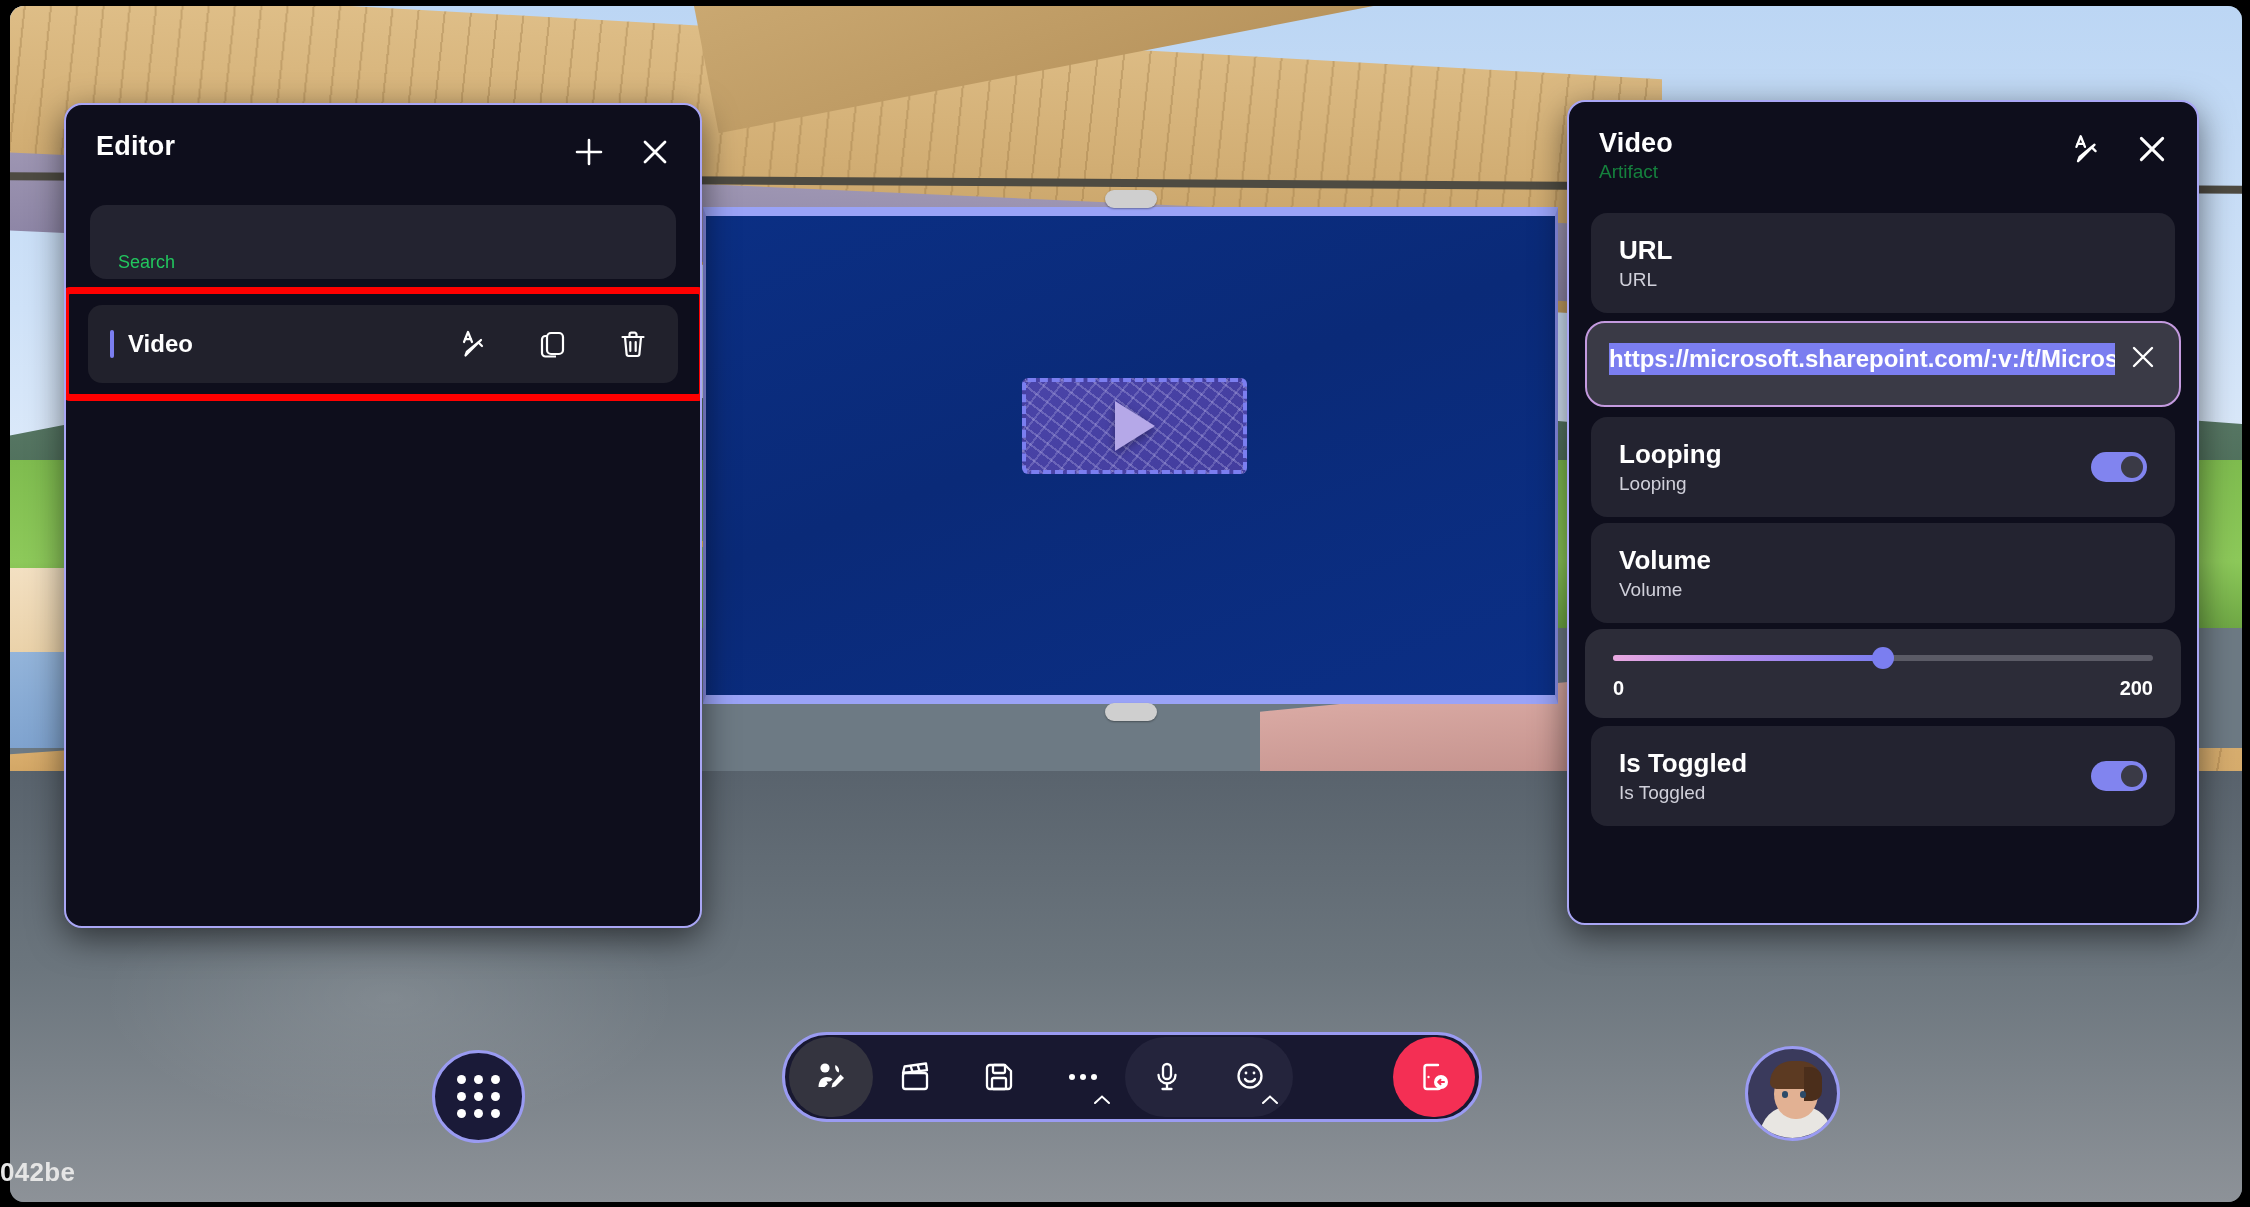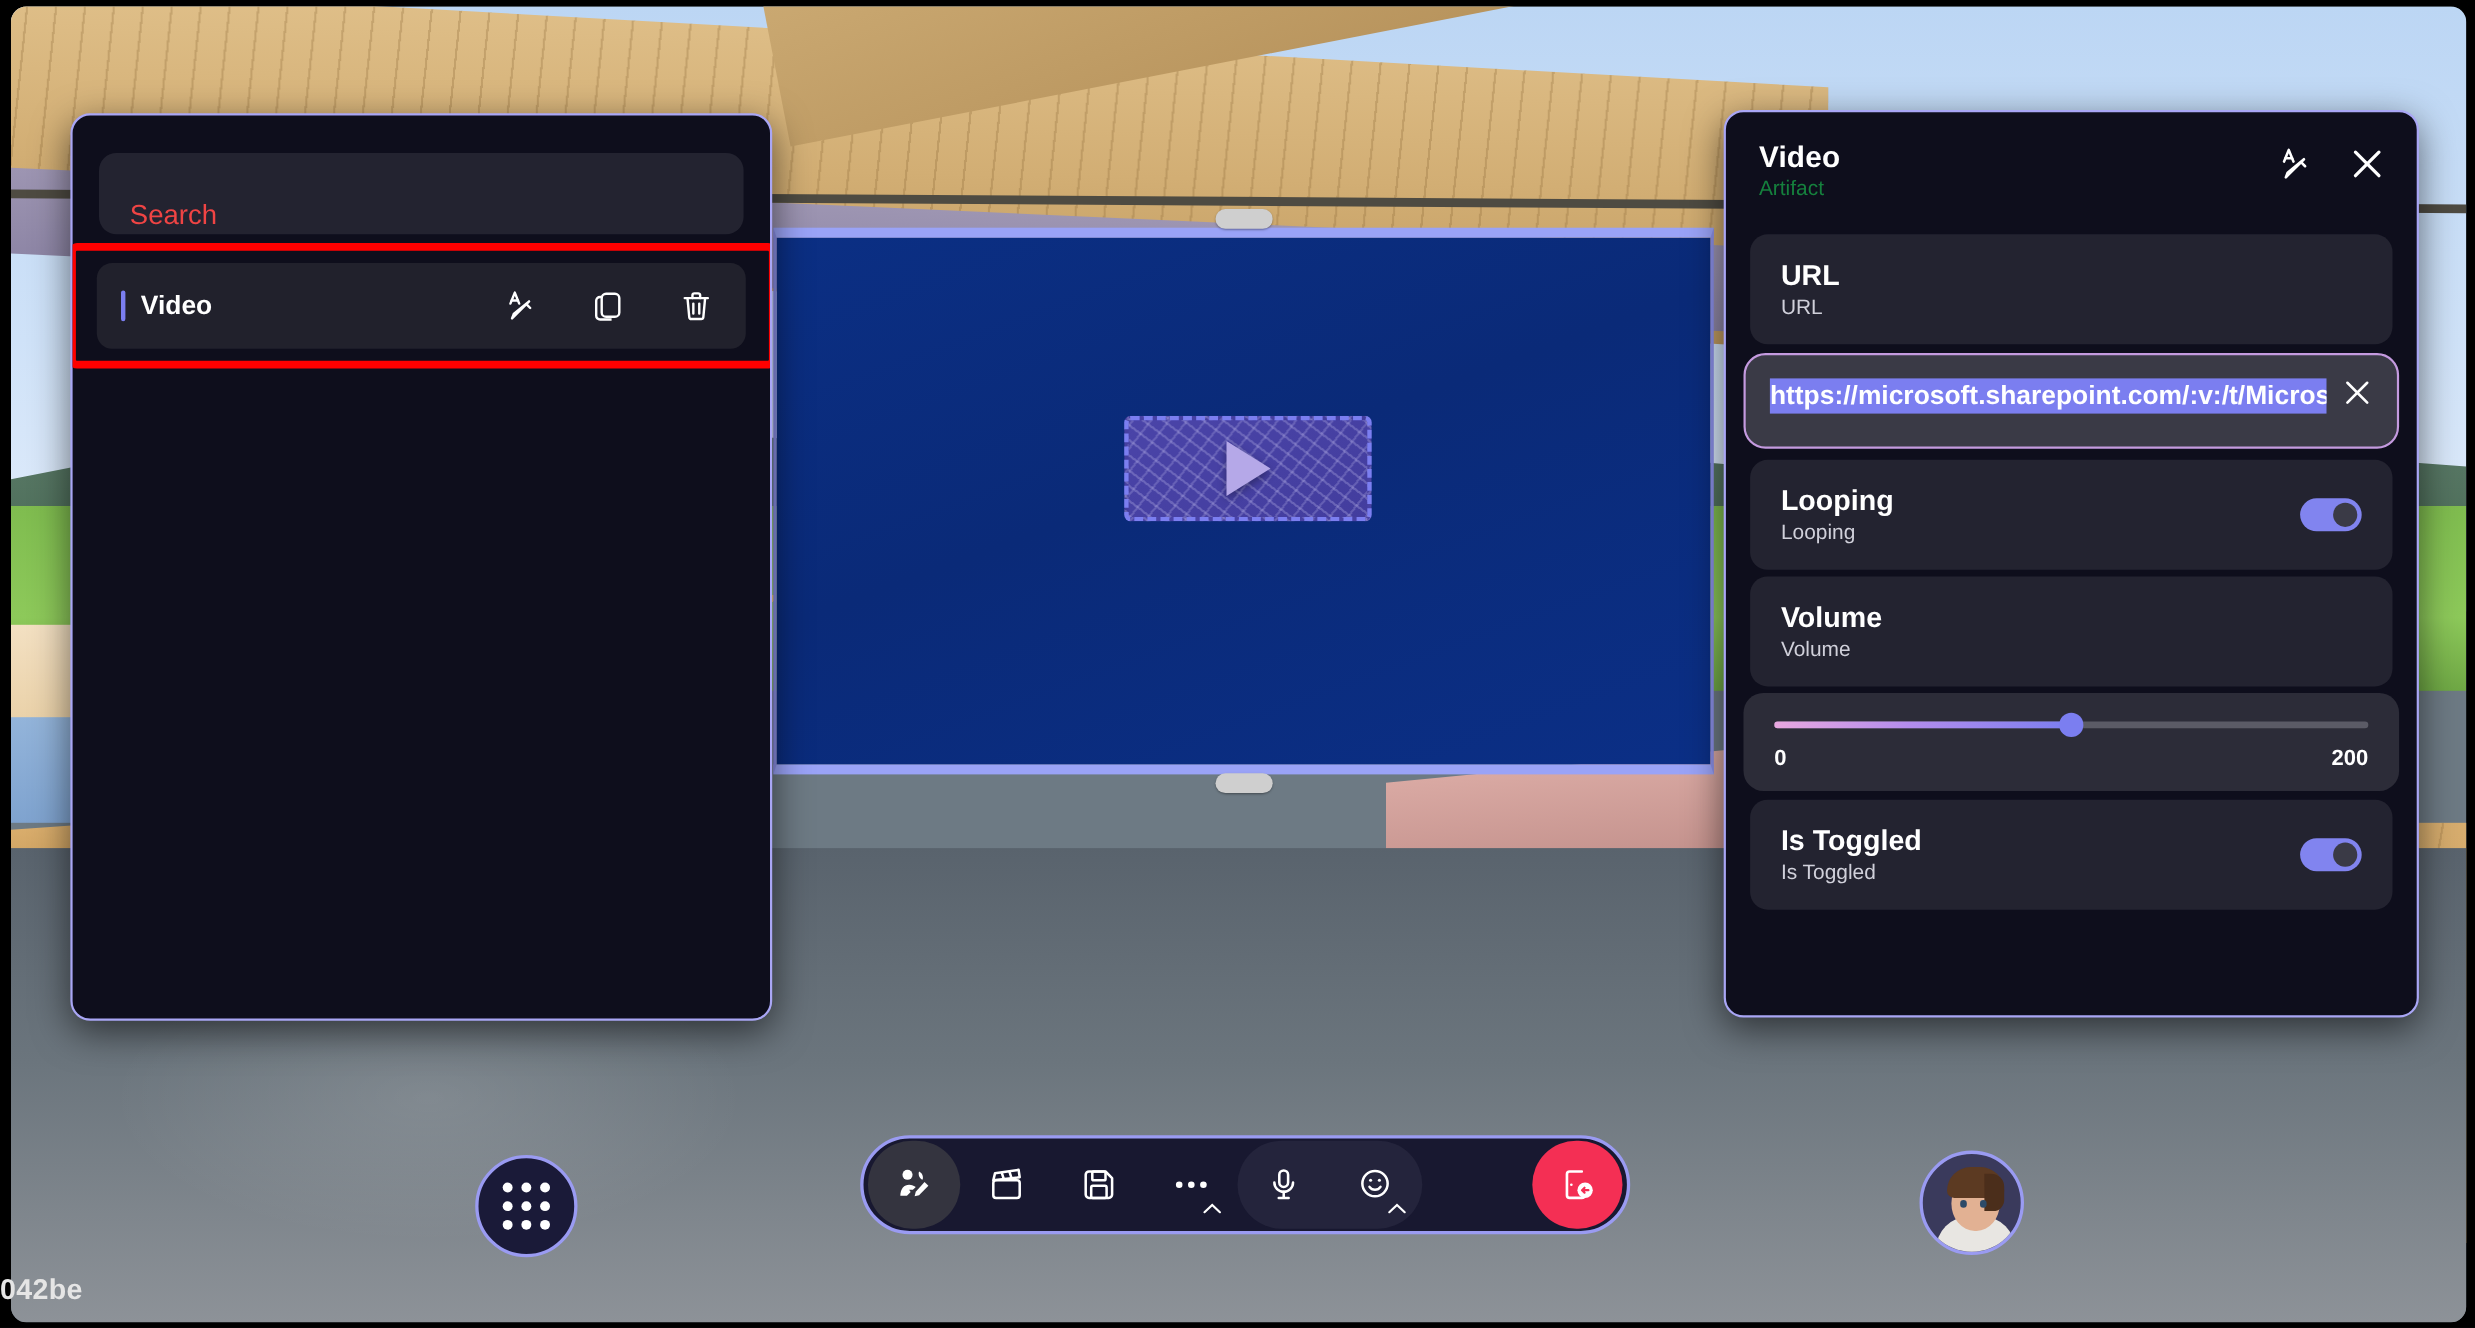--- a/index.html
+++ b/index.html
@@ -203,21 +203,21 @@
   #editor-panel { left: 64px; top: 103px; width: 638px; height: 825px; }
   #search-field {
     margin: 34px 24px 0 24px;
     height: 74px;
     background: #232330;
     border-radius: 16px;
     display: flex; align-items: center;
     padding: 0 28px;
     cursor: text;
   }
-  #search-placeholder { color: #ef4444; font-size: 25px; margin-top: 40px; }
+  #search-placeholder { color: #22c55e; font-size: 18px; margin-top: 40px; }
 
   #video-row-wrap {
     margin: 26px 22px 0 22px;
     position: relative;
   }
   #video-row {
     height: 78px;
     background: #21212c;
     border-radius: 14px;
     display: flex; align-items: center;
@@ -454,20 +454,35 @@
   <div id="display">
     <div class="grab-handle grab-top"></div>
     <div class="grab-handle grab-bottom"></div>
   </div>
 
   <div id="video-placeholder">
     <div class="play-tri"></div>
   </div>
 
   <div class="panel" id="editor-panel">
+    <div class="panel-header">
+      <div class="panel-title">Editor</div>
+      <div class="hdr-actions">
+        <div class="icon-btn">
+          <svg width="34" height="34" viewBox="0 0 34 34" fill="none" stroke="currentColor" stroke-width="2.6" stroke-linecap="round">
+            <path d="M17 5 V29 M5 17 H29"></path>
+          </svg>
+        </div>
+        <div class="icon-btn">
+          <svg width="30" height="30" viewBox="0 0 30 30" fill="none" stroke="currentColor" stroke-width="2.8" stroke-linecap="round">
+            <path d="M5 5 L25 25 M25 5 L5 25"></path>
+          </svg>
+        </div>
+      </div>
+    </div>
 
     <div id="search-field">
       <span id="search-placeholder">Search</span>
     </div>
 
     <div id="video-row-wrap">
       <div id="video-row">
         <span class="row-accent"></span>
         <span id="video-row-label">Video</span>
         <span class="row-actions">

